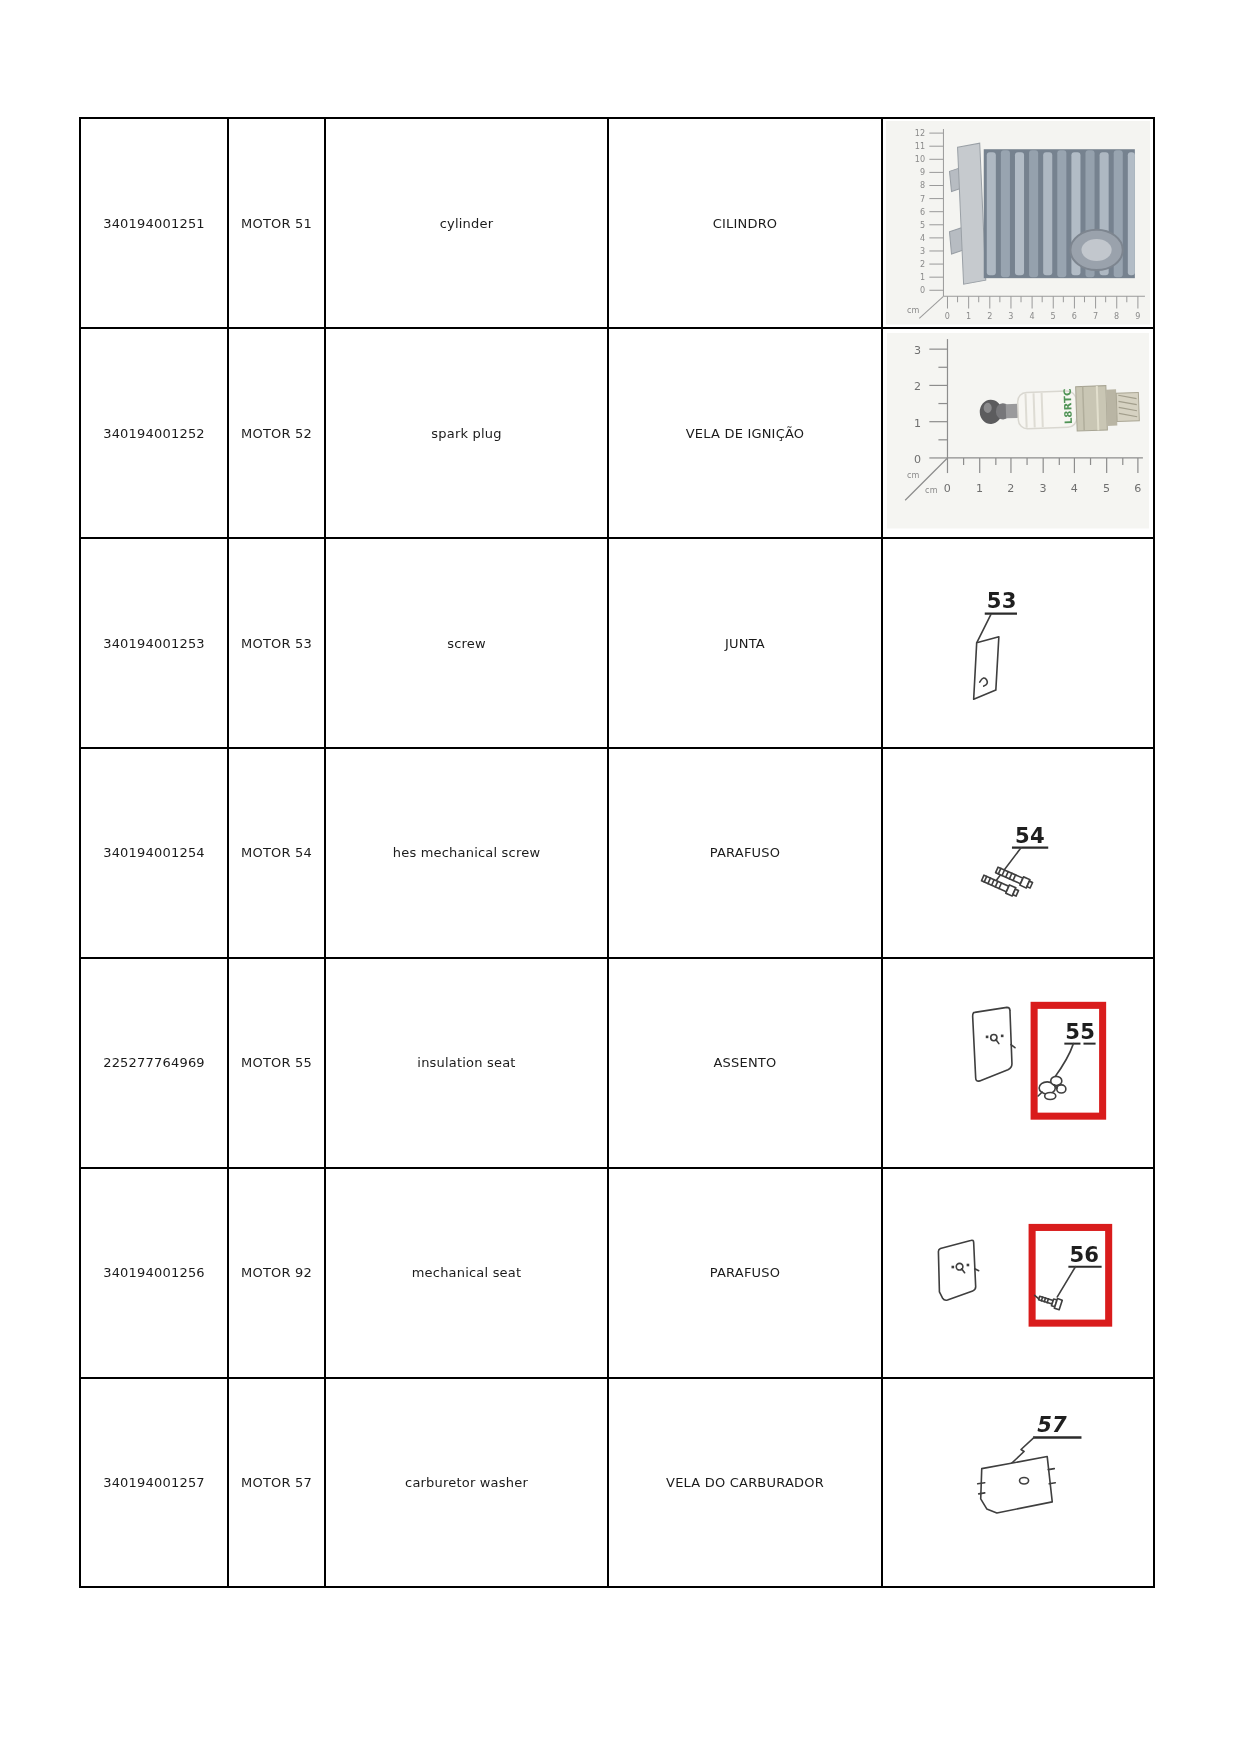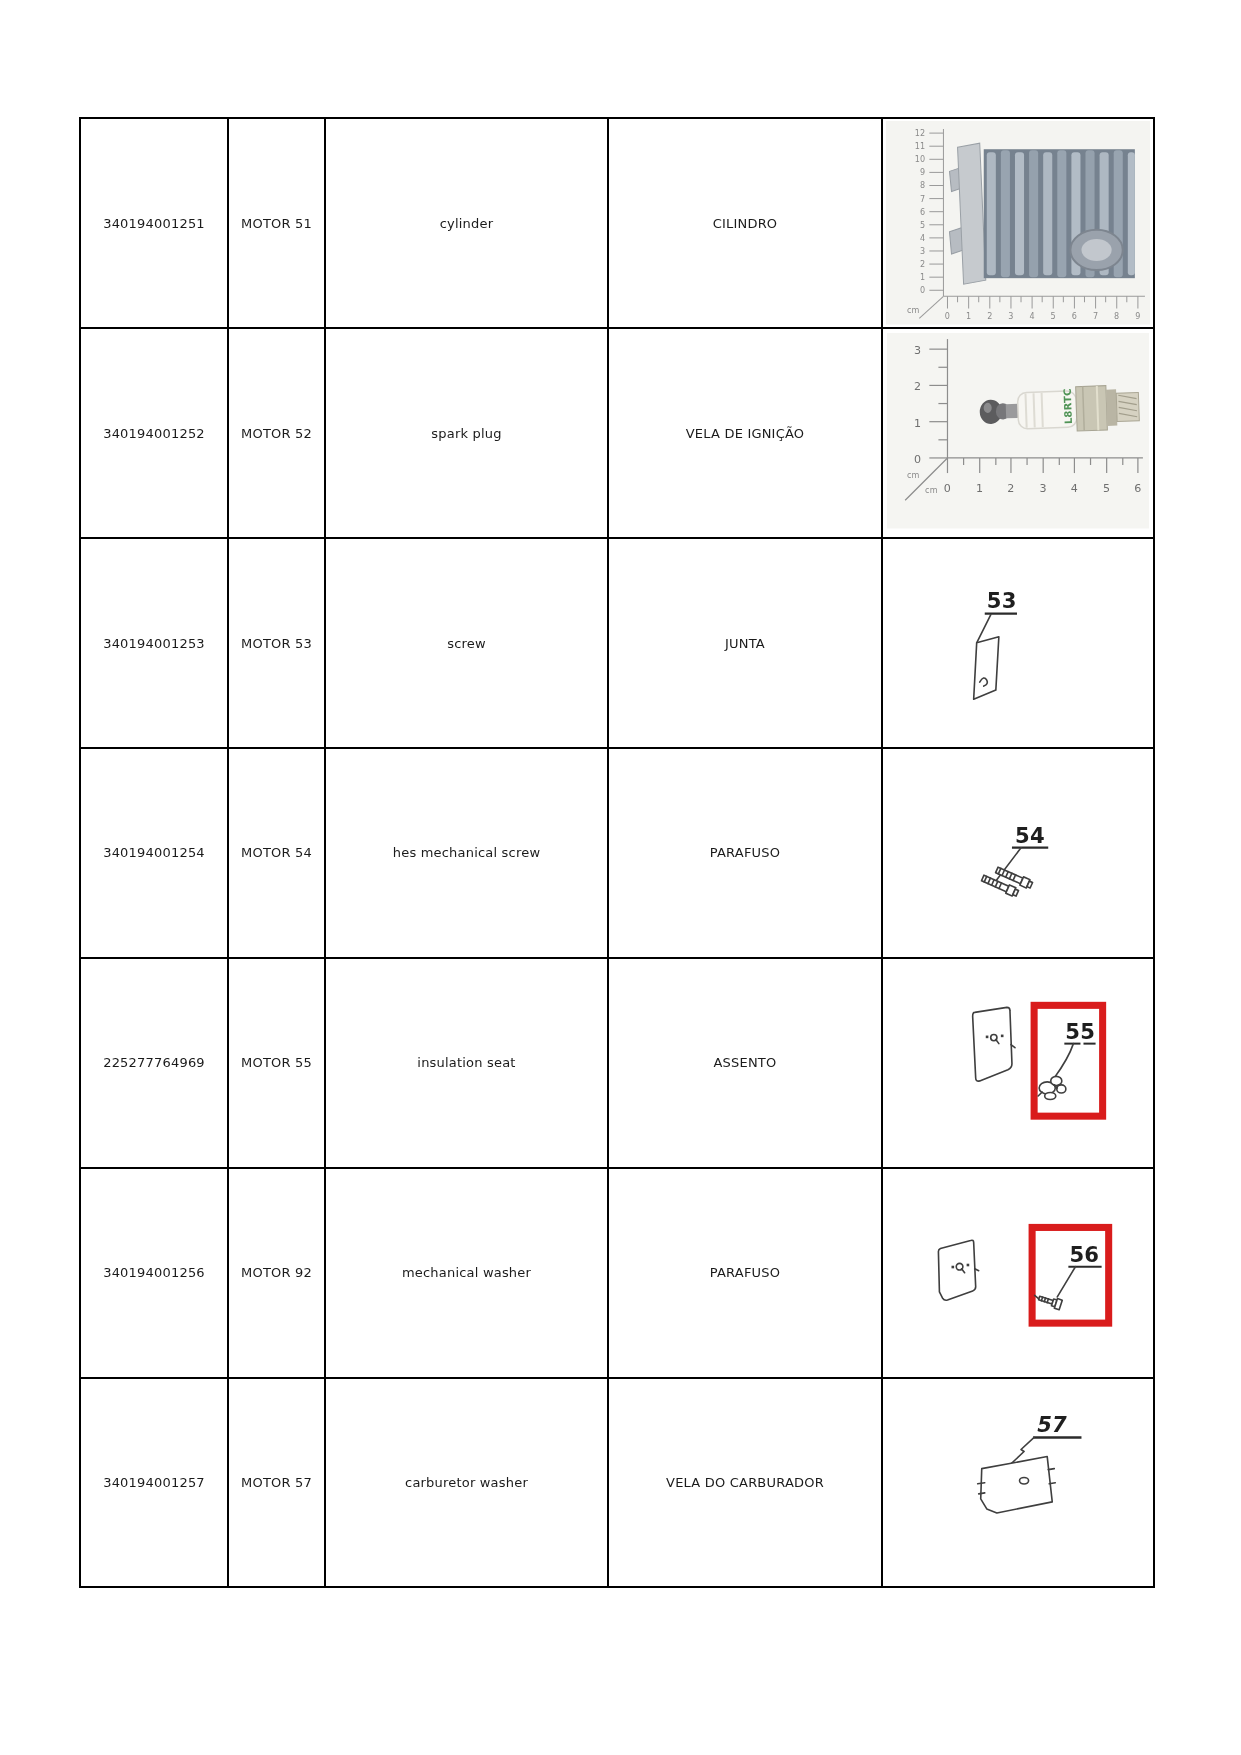--- a/index.html
+++ b/index.html
@@ -268,21 +268,21 @@
           <ellipse class="drawfill" cx="166" cy="136" rx="5.5" ry="3.5" stroke-width="1.3"></ellipse>
           <path class="draw" d="M158,132 l-4,4 M170,125 l3,3" stroke-width="1.1"></path>
         </g>
       </svg>
     </td>
   </tr>
 
   <tr style="height:210px;">
     <td><span>340194001256</span></td>
     <td><span>MOTOR 92</span></td>
-    <td><span>mechanical washer</span></td>
+    <td><span>mechanical seat</span></td>
     <td><span>PARAFUSO</span></td>
     <td class="imgcell">
       <svg viewBox="0 0 268 206" preserveAspectRatio="none">
         <path class="drawfill" d="M57,79 L87,71 Q90,70 90,73 L92,117 Q92,120 89,121 L64,130 Q61,131 59,128 L56,122 L55,82 Q55,80 57,79 Z" stroke-width="1.4"></path>
         <rect x="68" y="96" width="2.6" height="2.6" fill="#3f3f3f"></rect>
         <circle class="draw" cx="76" cy="97" r="3.3" stroke-width="1.2"></circle>
         <path class="draw" d="M78,99 L81,103" stroke-width="1.2"></path>
         <rect x="83" y="94" width="2.6" height="2.6" fill="#3f3f3f"></rect>
         <path class="draw" d="M91,99 L95,101" stroke-width="1.2"></path>
         <rect x="148" y="58" width="76" height="95" fill="none" stroke-width="7" stroke="#d91c1c"></rect>

